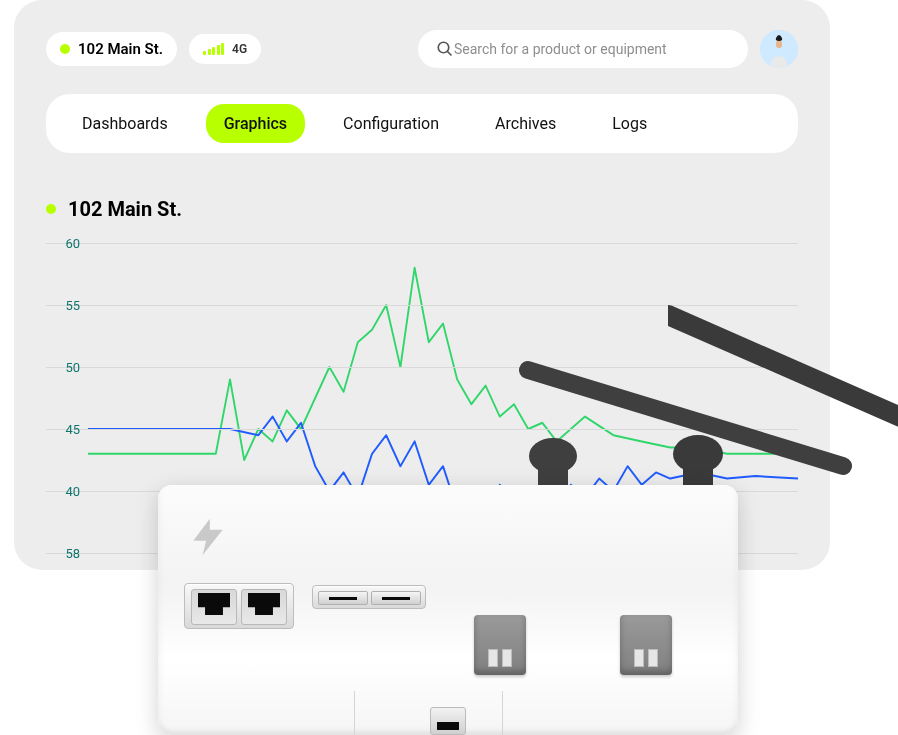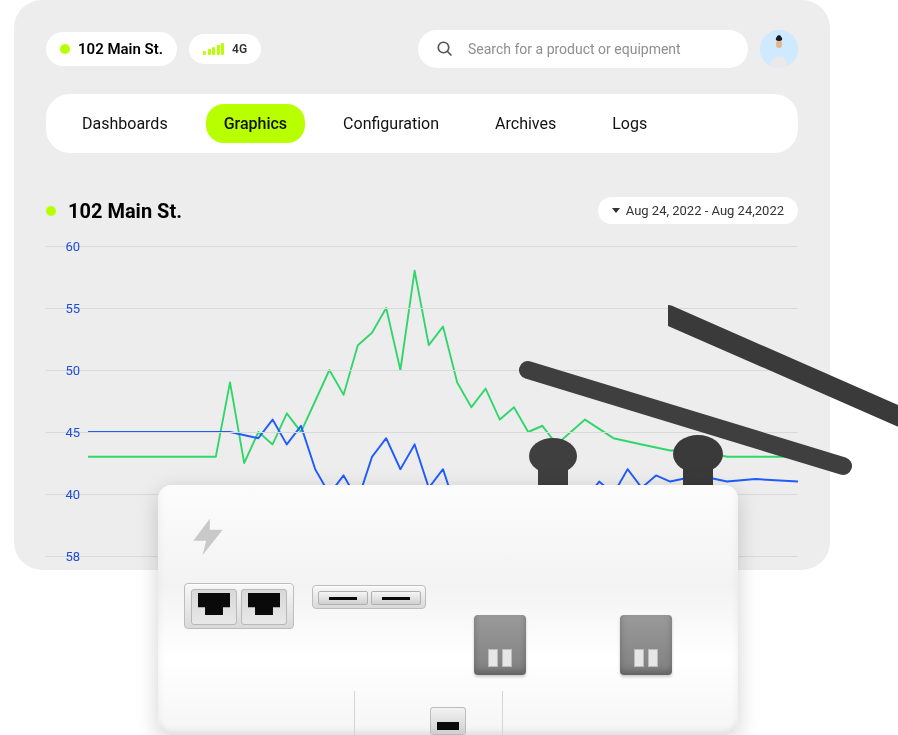--- a/index.html
+++ b/index.html
@@ -60,21 +60,20 @@
   .sig-pill .bars span:nth-child(2){height:6px}
   .sig-pill .bars span:nth-child(3){height:8px}
   .sig-pill .bars span:nth-child(4){height:10px}
   .sig-pill .bars span:nth-child(5){height:12px}
   .sig-pill .txt { font-size: 12px; font-weight: 600; color:#333; }
 
   .topbar .spacer { flex: 1; }
   .search {
     display: flex;
     align-items: center;
-    gap: 14px;
     background: #fff;
     border-radius: 22px;
     padding: 10px 18px;
     width: 330px;
     color: #8e8e8e;
   }
   .search svg { flex: 0 0 auto; }
   .search .ph { font-size: 14px; color:#8e8e8e; }
   .avatar {
     width: 38px; height: 38px;
@@ -151,21 +150,21 @@
     height: 1px;
     background: #d9d9d9;
   }
   .ylabel {
     position: absolute;
     left: 0;
     width: 34px;
     text-align: right;
     transform: translateY(-50%);
     font-size: 13px;
-    color:#1d4ed8;
+    color:#0f766e;
   }
   .chart-svg {
     position:absolute;
     left:42px; right:0; top:0; bottom:0;
     width: calc(100% - 42px);
     height: 100%;
   }
 
   
   .device {
@@ -333,24 +332,20 @@
       <div class="tab active"><span>Graphics</span></div>
       <div class="tab"><span>Configuration</span></div>
       <div class="tab"><span>Archives</span></div>
       <div class="tab"><span>Logs</span></div>
     </div>
 
     <div class="chart-header">
       <span class="dot-green"></span>
       <span class="title">102 Main St.</span>
       <div class="spacer"></div>
-      <div class="date-pill">
-        <span class="caret"></span>
-        <span>Aug 24, 2022 - Aug 24,2022</span>
-      </div>
     </div>
 
     <div class="chart-wrap">
 
       <svg class="chart-svg" id="chartsvg" preserveAspectRatio="none" viewBox="0 0 760 310">
           <path d="M0.0 210.8 L38.0 210.8 L76.0 210.8 L114.0 210.8 L136.8 210.8 L152.0 136.4 L167.2 217.0 L182.4 186.0 L197.6 198.4 L212.8 167.4 L228.0 186.0 L243.2 155.0 L258.4 124.0 L273.6 148.8 L288.8 99.2 L304.0 86.8 L319.2 62.0 L334.4 124.0 L349.6 24.8 L364.8 99.2 L380.0 80.6 L395.2 136.4 L410.4 161.2 L425.6 142.6 L440.8 173.6 L456.0 161.2 L471.2 186.0 L486.4 179.8 L501.6 198.4 L532.0 173.6 L562.4 192.2 L592.8 198.4 L623.2 204.6 L653.6 204.6 L684.0 210.8 L744.8 210.8 L760.0 210.8" fill="none" stroke="#2fd66a" stroke-width="2" stroke-linejoin="round" stroke-linecap="round"></path>
           <path d="M0.0 186.0 L38.0 186.0 L106.4 186.0 L152.0 186.0 L182.4 192.2 L197.6 173.6 L212.8 198.4 L228.0 179.8 L243.2 223.2 L258.4 248.0 L273.6 229.4 L288.8 254.2 L304.0 210.8 L319.2 192.2 L334.4 223.2 L349.6 198.4 L364.8 241.8 L380.0 223.2 L395.2 266.6 L410.4 248.0 L425.6 272.8 L440.8 241.8 L456.0 260.4 L471.2 266.6 L486.4 248.0 L501.6 260.4 L516.8 241.8 L532.0 254.2 L547.2 235.6 L562.4 248.0 L577.6 223.2 L592.8 241.8 L608.0 229.4 L623.2 235.6 L653.6 229.4 L684.0 235.6 L714.4 233.1 L760.0 235.6" fill="none" stroke="#1f5bff" stroke-width="2" stroke-linejoin="round" stroke-linecap="round"></path>
         </svg>
     <div class="gridline" style="top: 310px;"></div>
         <div class="ylabel" style="top: 310px;">58</div>

